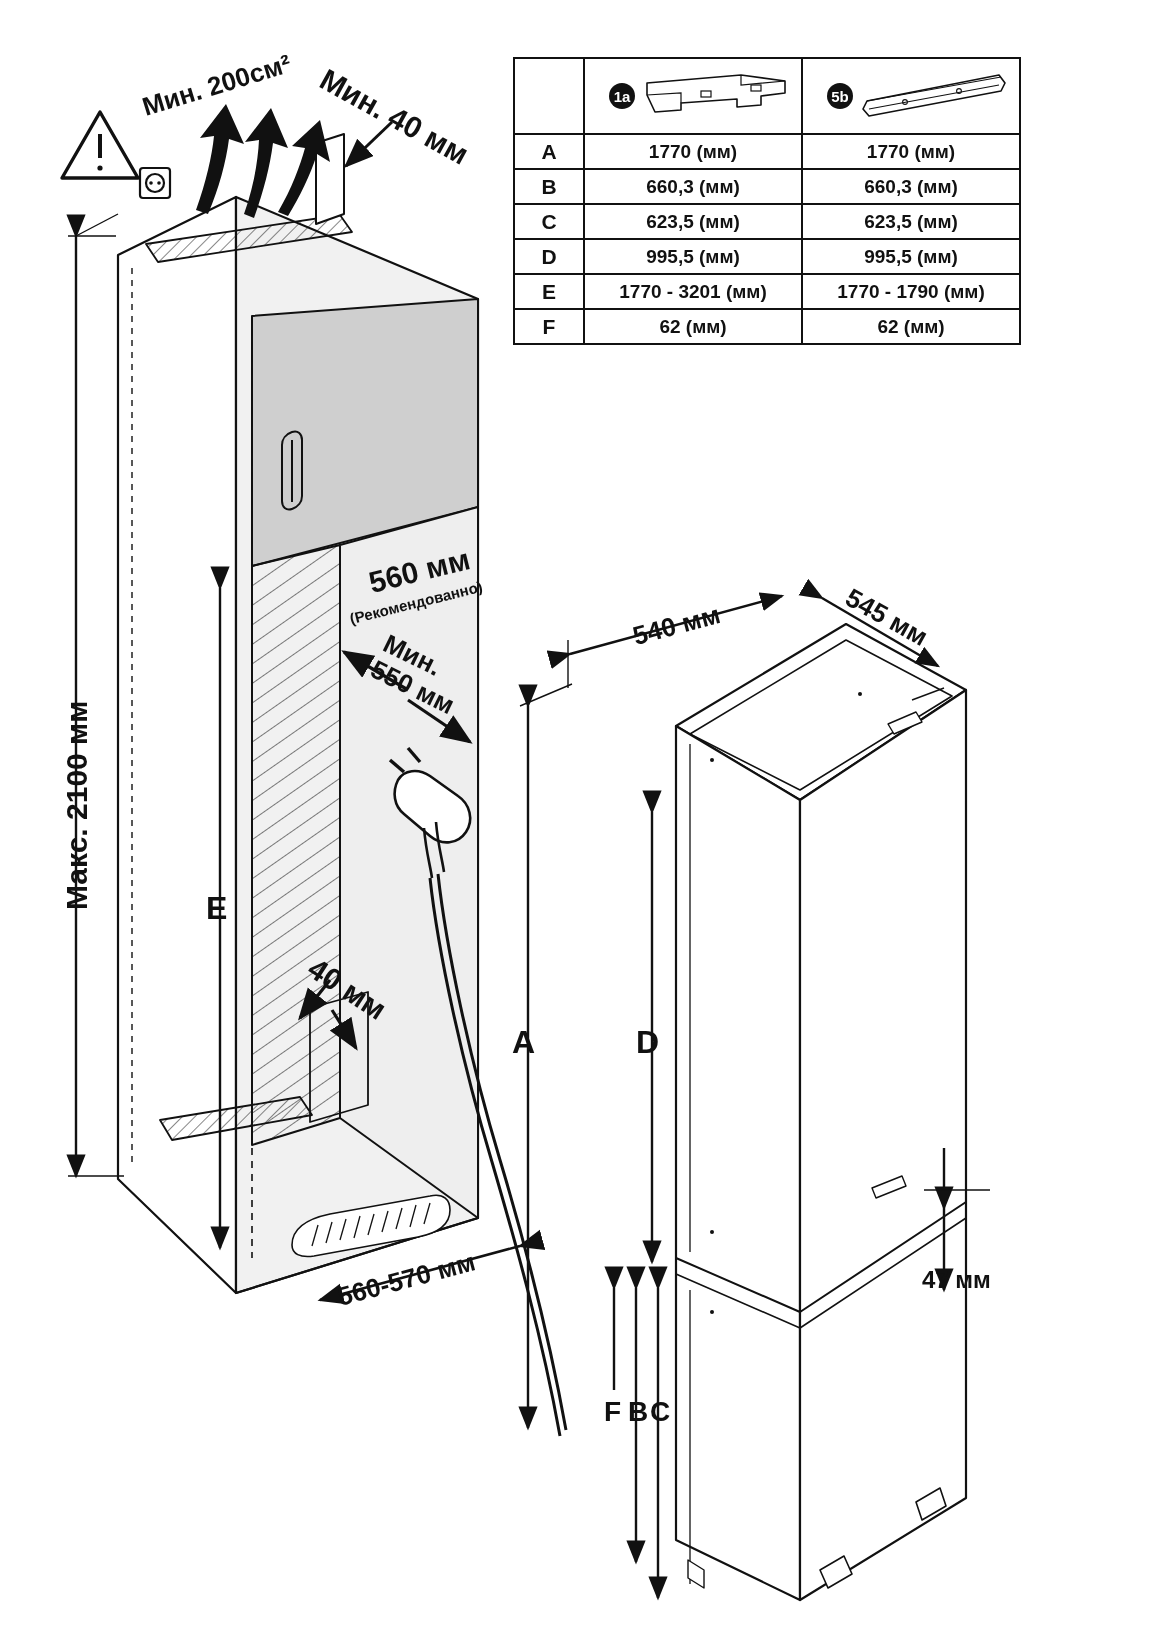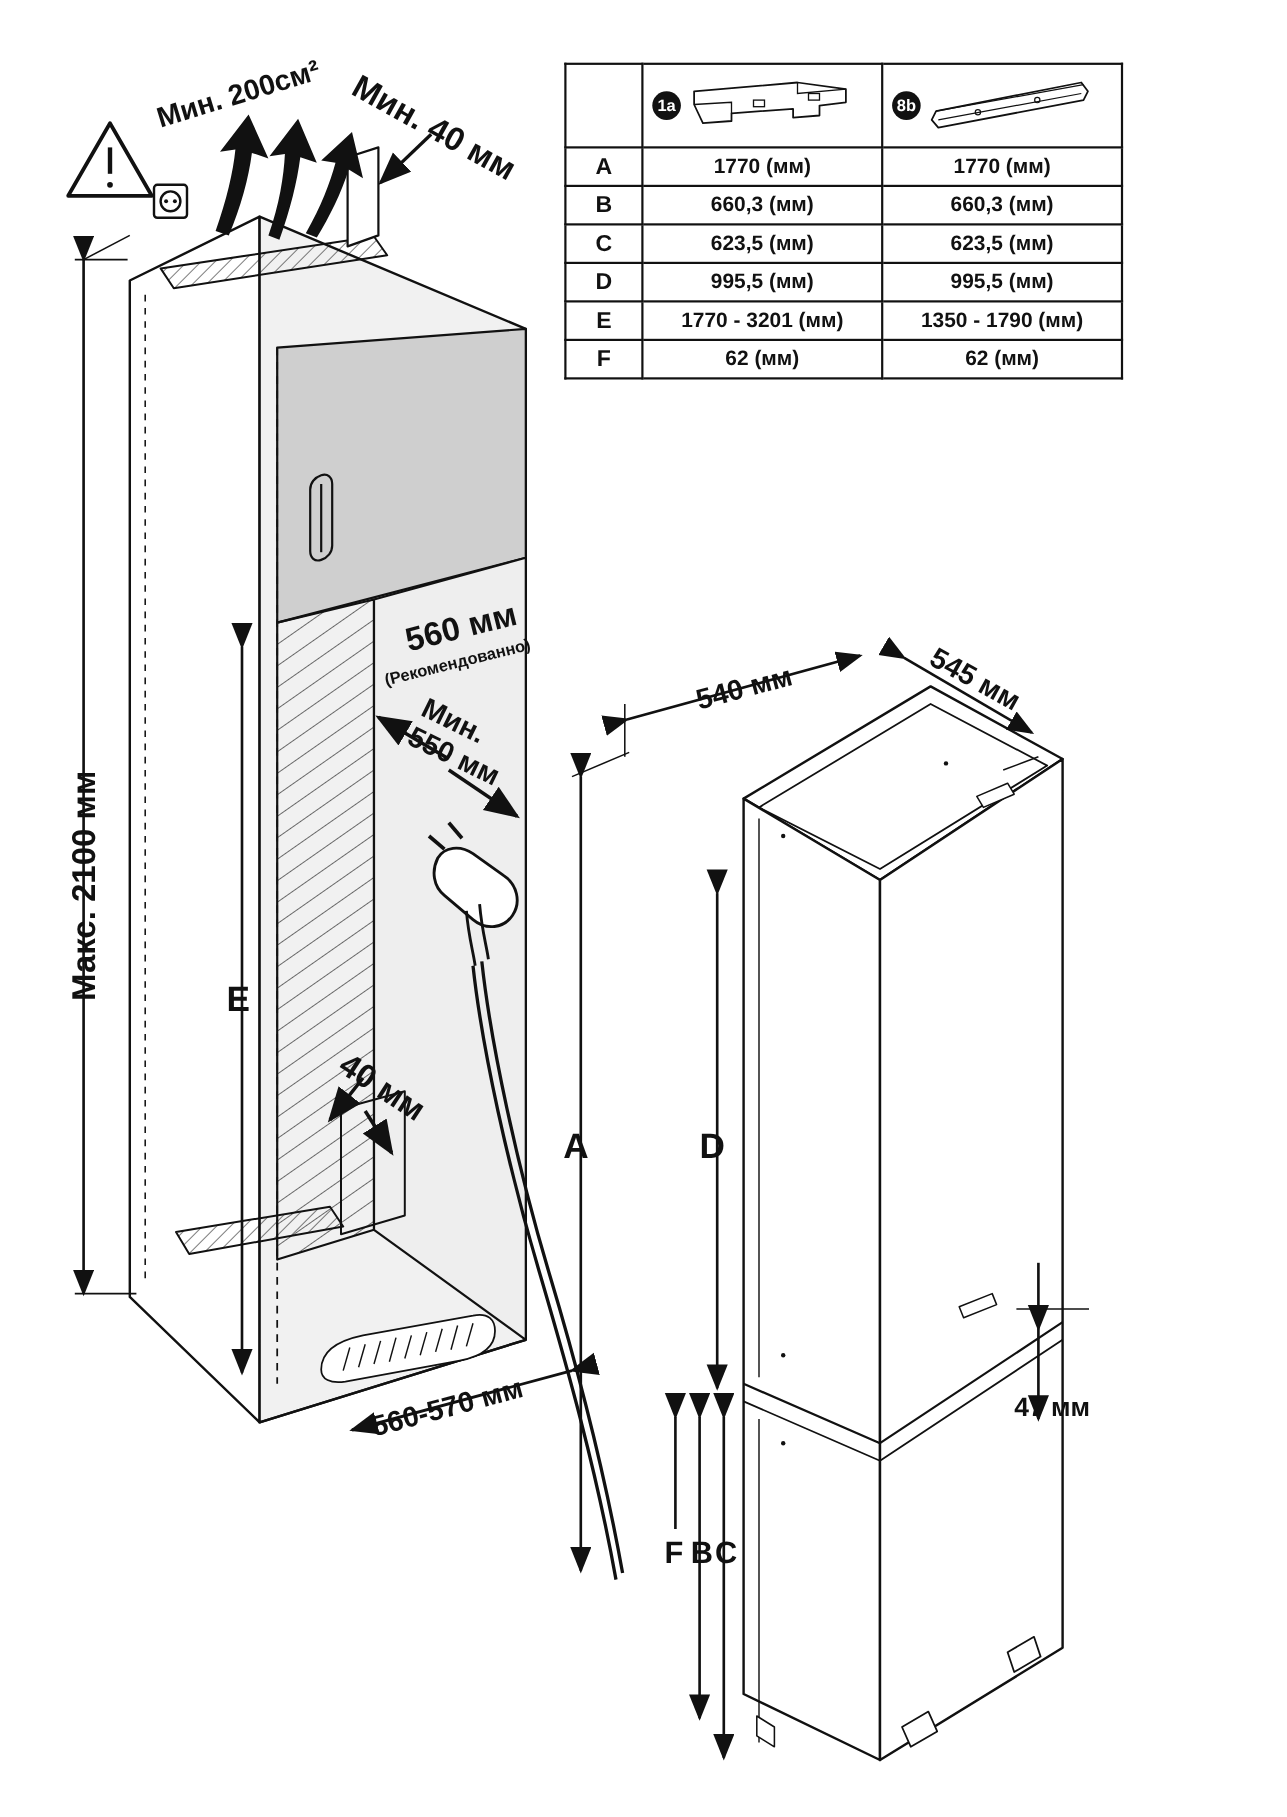--- a/index.html
+++ b/index.html
@@ -12,21 +12,21 @@
   
   #spec-table{position:absolute;left:513px;top:57px;width:508px;border-collapse:collapse;}
   #spec-table td,#spec-table th{border:2px solid #111;padding:0;text-align:center;
       font-size:19px;font-weight:600;color:#111;}
   #spec-table .rowlab{width:68px;font-size:21px;}
   #spec-table tr.hdr td{height:74px;}
   #spec-table tbody tr td{height:33px;}
   .hdrcell{display:flex;align-items:center;justify-content:flex-start;gap:6px;padding-left:8px;}
   .badge{display:inline-flex;align-items:center;justify-content:center;
          background:#111;color:#fff;border-radius:50%;width:26px;height:26px;
-         font-size:15px;font-weight:700;flex:0 0 auto;}
+         font-size:15px;font-weight:700;flex:0 0 auto;margin-left:16px;}
 
   
   .rot90{transform:rotate(-90deg);transform-origin:left top;}
 </style>
 </head>
 <body>
 
 <table id="spec-table">
   <tbody>
     <tr class="hdr">
@@ -40,21 +40,21 @@
               <path d="M100 6 L100 16 L144 12" fill="none" stroke="#111" stroke-width="1.2"></path>
               <path d="M40 34 L40 24 L6 26" fill="none" stroke="#111" stroke-width="1.2"></path>
               <rect x="110" y="16" width="10" height="6" fill="none" stroke="#111" stroke-width="1.2"></rect>
               <rect x="60" y="22" width="10" height="6" fill="none" stroke="#111" stroke-width="1.2"></rect>
             </svg>
           </span>
         </div>
       </td>
       <td>
         <div class="hdrcell">
-          <span class="badge">8b</span>
+          <span class="badge">5b</span>
           <span>
             <svg width="150" height="54" viewBox="0 0 150 54">
               <path d="M4 40 L8 32 L140 6 L146 14 L142 22 L10 47 Z" fill="#fff" stroke="#111" stroke-width="1.6" stroke-linejoin="round"></path>
               <path d="M8 32 L142 8" fill="none" stroke="#111" stroke-width="1.1"></path>
               <path d="M10 40 L140 16" fill="none" stroke="#111" stroke-width="1.1"></path>
               <circle cx="46" cy="33" r="2.4" fill="none" stroke="#111" stroke-width="1.1"></circle>
               <circle cx="100" cy="22" r="2.4" fill="none" stroke="#111" stroke-width="1.1"></circle>
             </svg>
           </span>
         </div>
@@ -77,21 +77,21 @@
       <td>623,5 (мм)</td>
     </tr>
     <tr>
       <td class="rowlab">D</td>
       <td>995,5 (мм)</td>
       <td>995,5 (мм)</td>
     </tr>
     <tr>
       <td class="rowlab">E</td>
       <td>1770 - 3201 (мм)</td>
-      <td>1350 - 1790 (мм)</td>
+      <td>1770 - 1790 (мм)</td>
     </tr>
     <tr>
       <td class="rowlab">F</td>
       <td>62 (мм)</td>
       <td>62 (мм)</td>
     </tr>
   </tbody>
 </table>
 
 <div class="layer">

